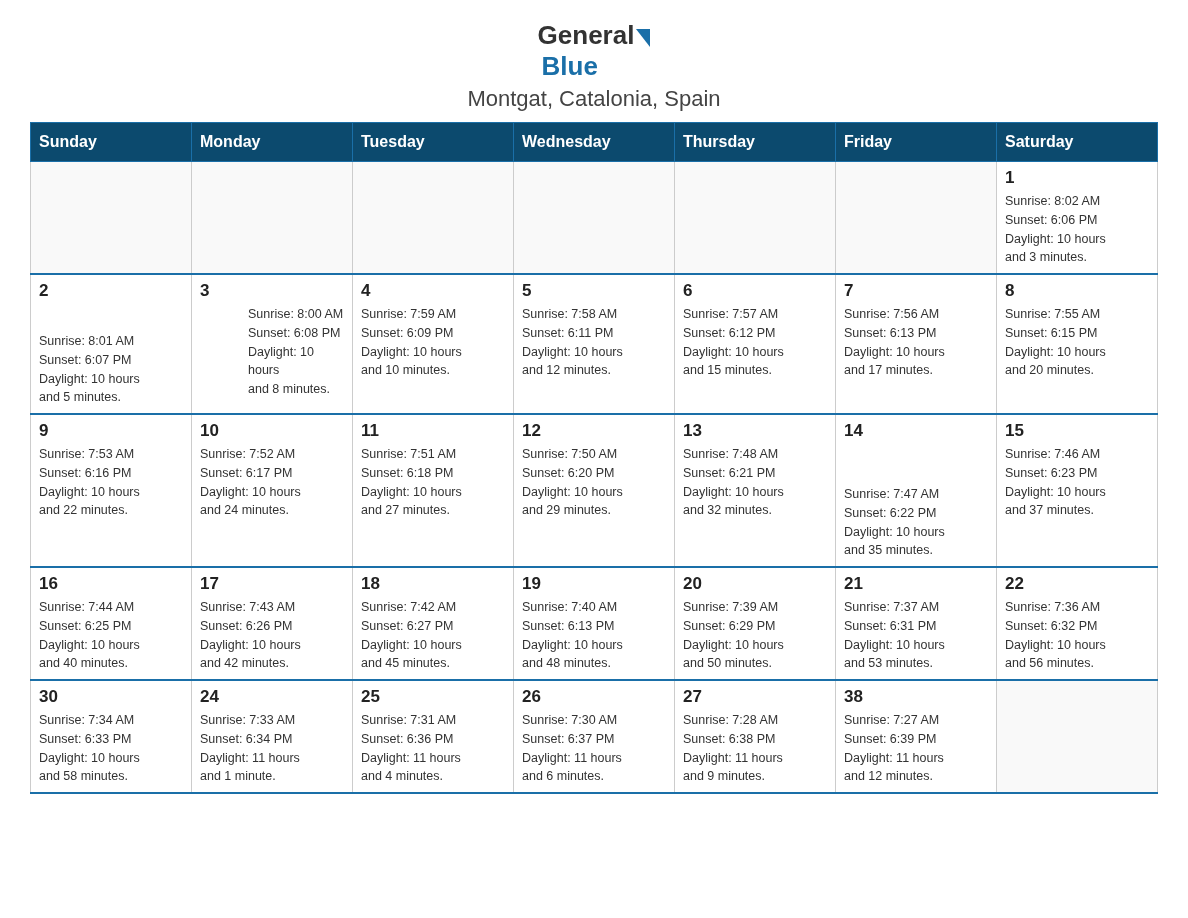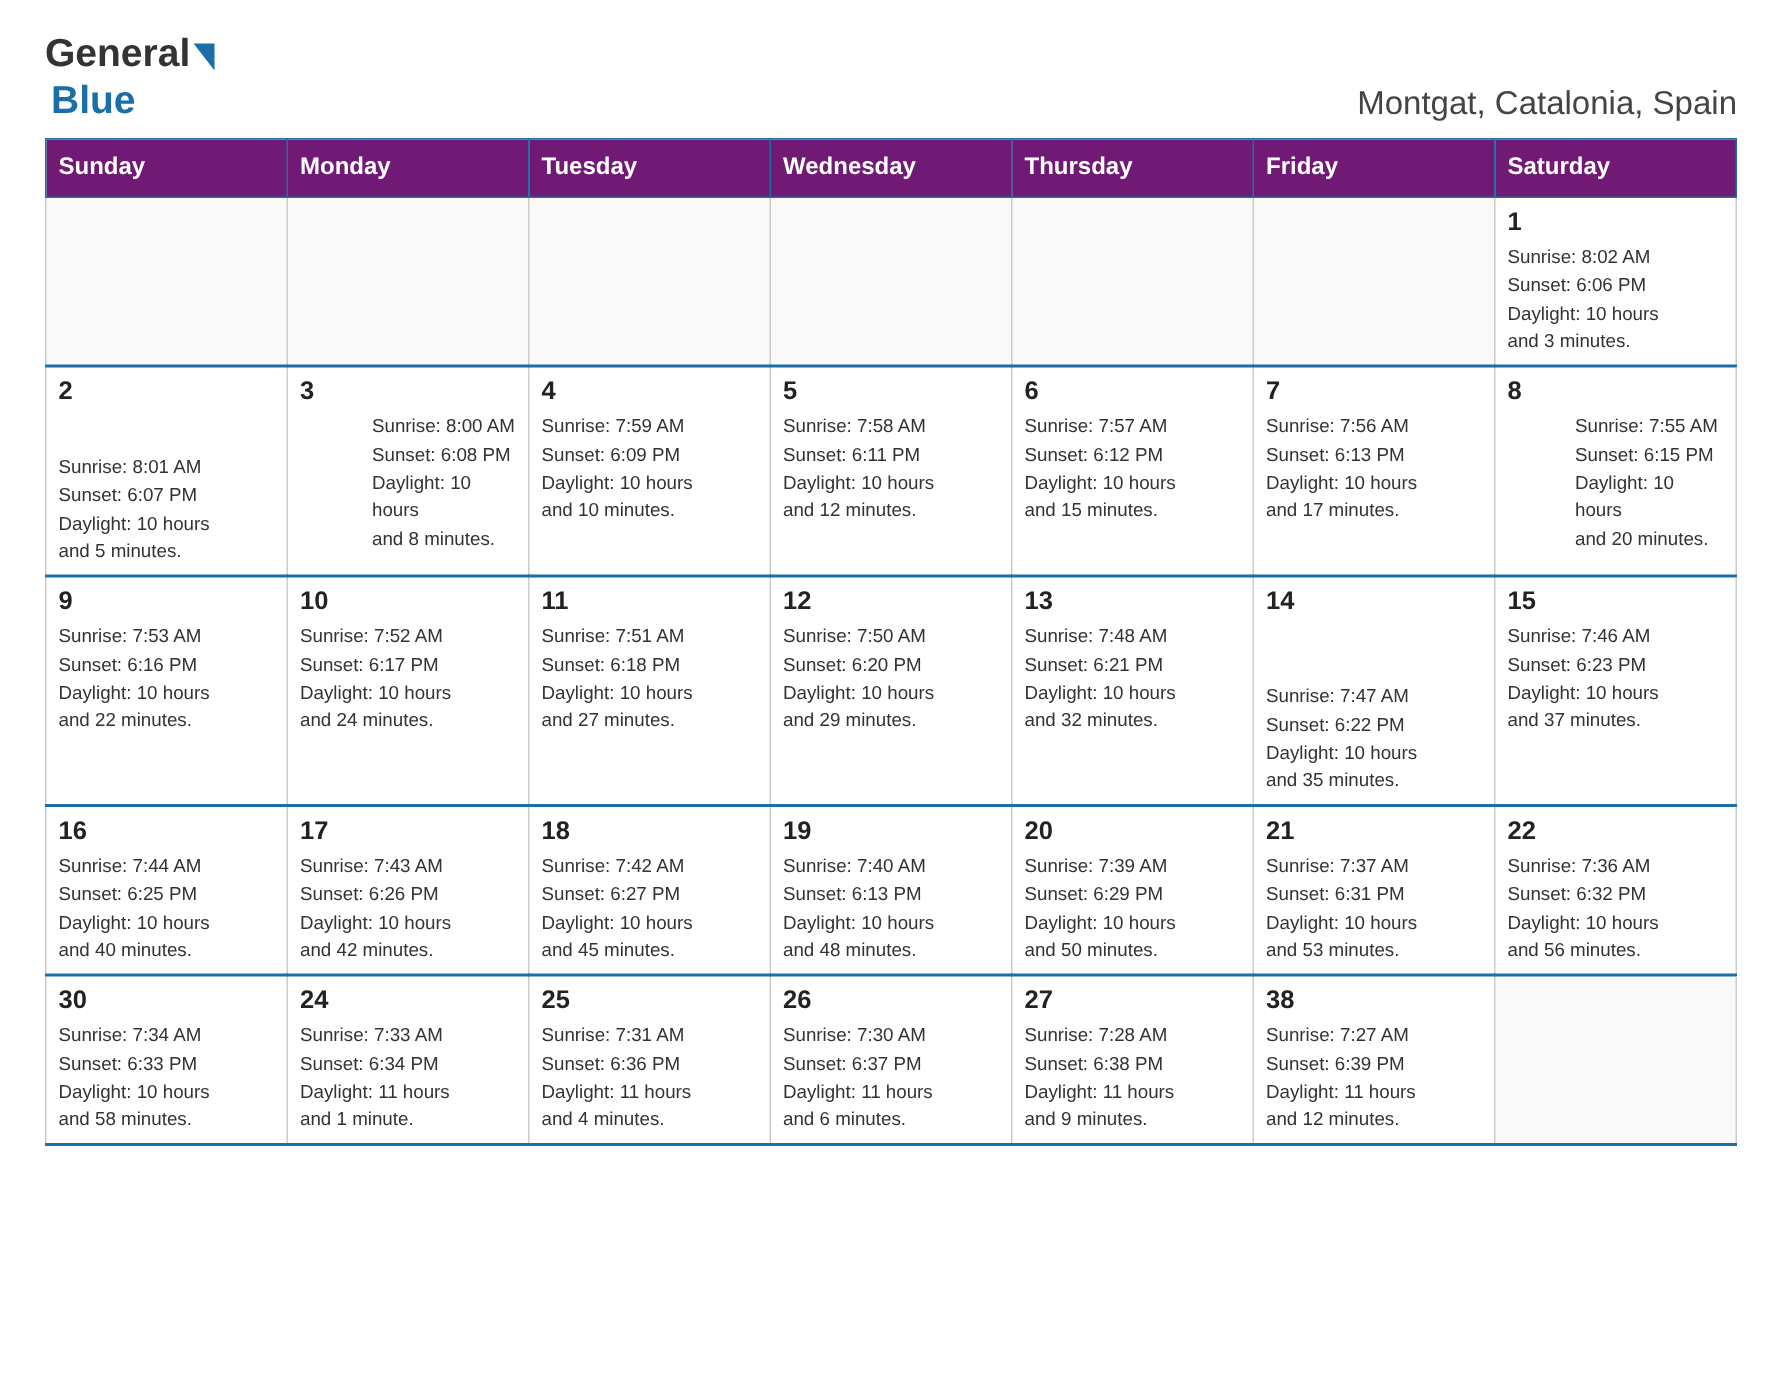--- a/index.html
+++ b/index.html
@@ -6,22 +6,23 @@
     body {
       font-family: Arial, sans-serif;
       background: #fff;
       padding: 20px 30px;
       width: 1188px;
       min-height: 918px;
     }
     .header {
       display: flex;
       justify-content: space-between;
-      align-items: flex-end;
+      align-items: center;
       margin-bottom: 10px;
+      flex-direction: column;
     }
     .logo {
       display: flex;
       flex-direction: column;
       align-items: flex-start;
     }
     .logo-top {
       display: flex;
       align-items: center;
     }
@@ -58,21 +59,21 @@
       font-size: 22px;
       color: #444;
       margin-top: 4px;
     }
     .calendar {
       width: 100%;
       border-collapse: collapse;
       margin-top: 10px;
     }
     .calendar thead th {
-      background-color: #701a75;
+      background-color: #0c4a6e;
       color: #fff;
       font-size: 16px;
       font-weight: bold;
       padding: 10px 8px;
       text-align: left;
       border: 1px solid #1a6fa8;
     }
     .calendar tbody td {
       vertical-align: top;
       border: 1px solid #ccc;
@@ -183,21 +184,21 @@
         </td>
         <td>
           <span class="day-number">7</span>
           <div class="day-info" style="white-space: pre-line;">Sunrise: 7:56 AM
 Sunset: 6:13 PM
 Daylight: 10 hours
 and 17 minutes.</div>
         </td>
         <td>
           <span class="day-number">8</span>
-          <div class="day-info" style="white-space: pre-line; margin-left: 45px;">Sunrise: 7:55 AM
+          <div class="day-info" style="white-space: pre-line;">Sunrise: 7:55 AM
 Sunset: 6:15 PM
 Daylight: 10 hours
 and 20 minutes.</div>
         </td>
       </tr>
       <tr>
         <td>
           <span class="day-number">9</span>
           <div class="day-info" style="white-space: pre-line;">Sunrise: 7:53 AM
 Sunset: 6:16 PM

